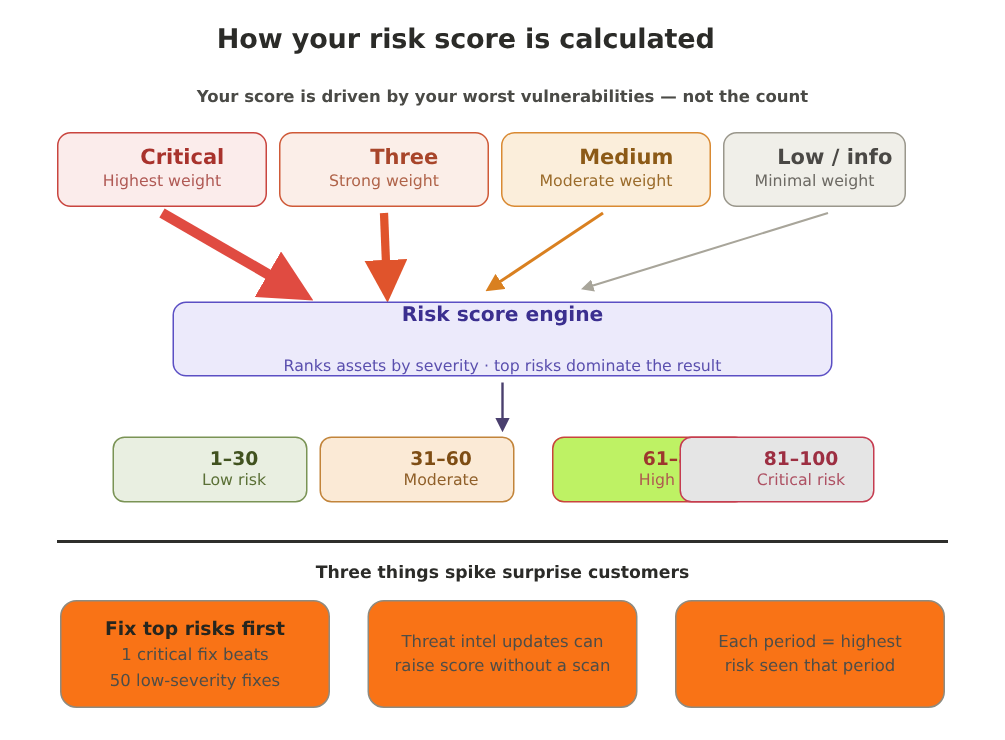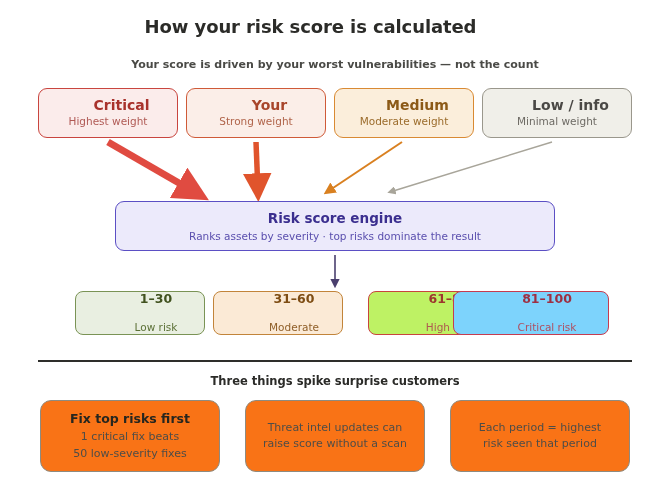--- a/index.html
+++ b/index.html
@@ -76,39 +76,39 @@
   #sev-0 .sev-sub   { color: #b05a55; }
 
   #sev-1 { left: 186px; width: 140px; background: #fbeee8; border-color: #cf5a38; }
   #sev-1 .sev-title { color: #a8452a; }
   #sev-1 .sev-sub   { color: #b0644a; }
 
   #sev-2 { left: 334px; width: 140px; background: #fbeedb; border-color: #d98a33; }
   #sev-2 .sev-title { color: #8c5a17; }
   #sev-2 .sev-sub   { color: #9b6c2c; }
 
-  #sev-3 { left: 482px; width: 150px; background: #f0efe9; border-color: #9a978c; }
+  #sev-3 { left: 482px; width: 122px; background: #f0efe9; border-color: #9a978c; }
   #sev-3 .sev-title { color: #4a4845; }
   #sev-3 .sev-sub   { color: #6d6a64; }
 
   
   #engine-box {
     position: absolute;
     left: 115px;
     top: 201px;
     width: 440px;
     height: 50px;
     box-sizing: border-box;
     border-radius: 9px;
     background: #eceafb;
     border: 1.4px solid #5b4fc4;
     display: flex;
     flex-direction: column;
     align-items: center;
-    justify-content: center;
+    justify-content: space-between;
     gap: 4px;
   }
   #engine-box .engine-title {
     font-size: 13.5px;
     font-weight: 700;
     color: #3b2f8f;
   }
   #engine-box .engine-sub {
     font-size: 10.5px;
     color: #5a4fae;
@@ -118,21 +118,21 @@
   .band {
     position: absolute;
     top: 291px;
     width: 130px;
     height: 44px;
     box-sizing: border-box;
     border-radius: 8px;
     display: flex;
     flex-direction: column;
     align-items: center;
-    justify-content: space-between;
+    justify-content: center;
     gap: 2px;
     border: 1.2px solid #999;
     padding-left: 32px;
   }
   .band .band-range {
     font-size: 12.5px;
     font-weight: 700;
     line-height: 1.1;
   }
   .band .band-label {
@@ -145,21 +145,21 @@
   #band-0 .band-label { color: #5b7036; }
 
   #band-1 { left: 213px; background: #fbead6; border-color: #c2843a; }
   #band-1 .band-range { color: #7e4d14; }
   #band-1 .band-label { color: #90602a; }
 
   #band-2 { left: 368px; background: #bef264; border-color: #c8453c; }
   #band-2 .band-range { color: #9d372e; }
   #band-2 .band-label { color: #ae5a50; }
 
-  #band-3 { left: 453px; width: 156px; background: #7dd3fc; border-color: #c53c50; }
+  #band-3 { left: 453px; width: 130px; background: #e5e5e5; border-color: #c53c50; }
   #band-3 .band-range { color: #9d2f42; }
   #band-3 .band-label { color: #ae5163; }
 
   
   #divider {
     position: absolute;
     left: 38px;
     top: 360px;
     width: 594px;
     height: 2px;
@@ -226,21 +226,21 @@
 <div id="stage">
 
   <div class="title">How your risk score is calculated</div>
   <div class="subtitle">Your score is driven by your worst vulnerabilities — not the count</div>
 
   <div class="sev-card" id="sev-0">
     <div class="sev-title">Critical</div>
     <div class="sev-sub">Highest weight</div>
   </div>
   <div class="sev-card" id="sev-1">
-    <div class="sev-title">Your</div>
+    <div class="sev-title">Three</div>
     <div class="sev-sub">Strong weight</div>
   </div>
   <div class="sev-card" id="sev-2">
     <div class="sev-title">Medium</div>
     <div class="sev-sub">Moderate weight</div>
   </div>
   <div class="sev-card" id="sev-3">
     <div class="sev-title">Low / info</div>
     <div class="sev-sub">Minimal weight</div>
   </div>

